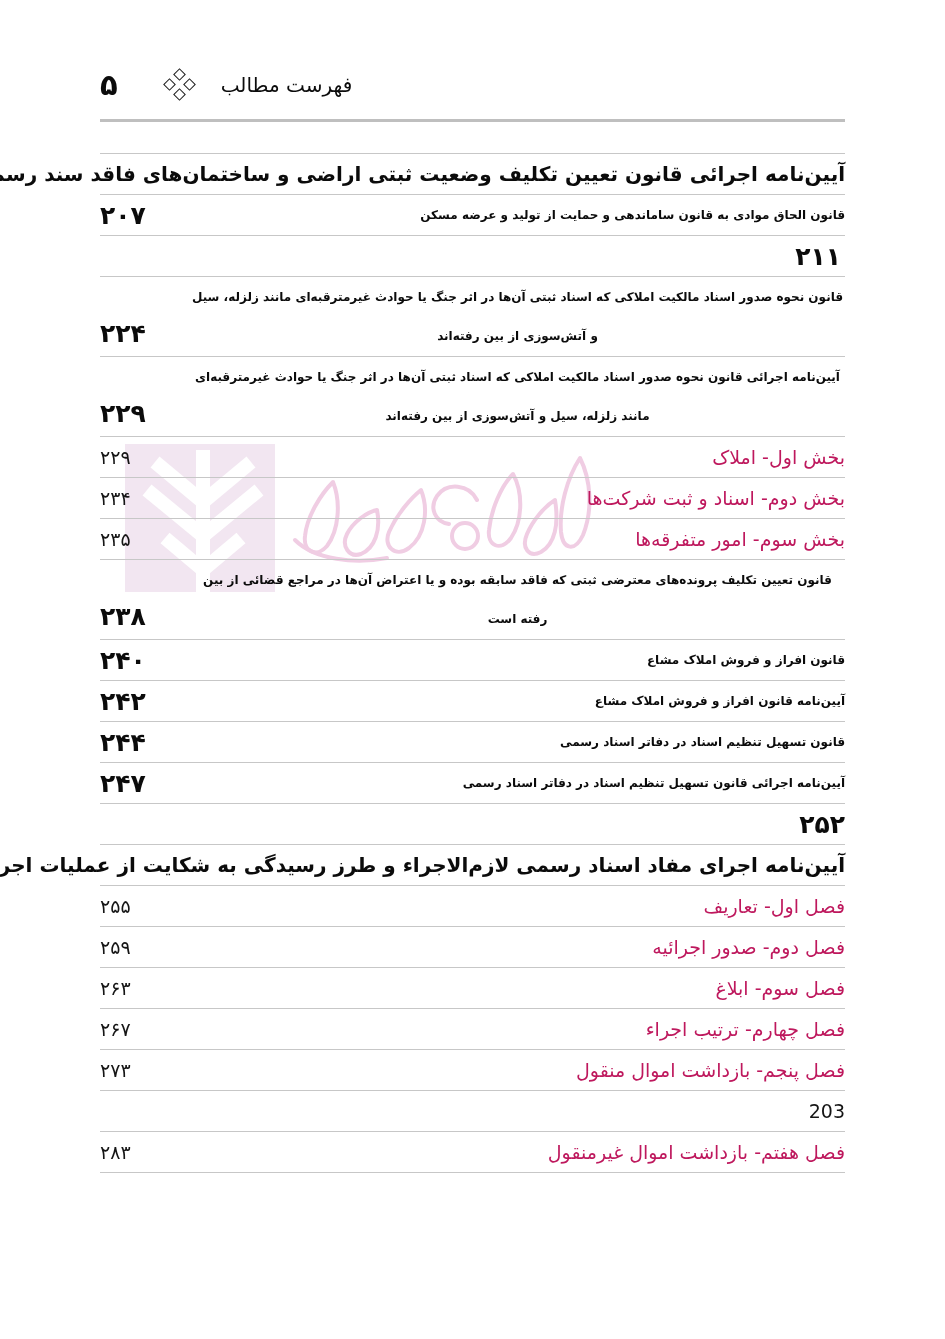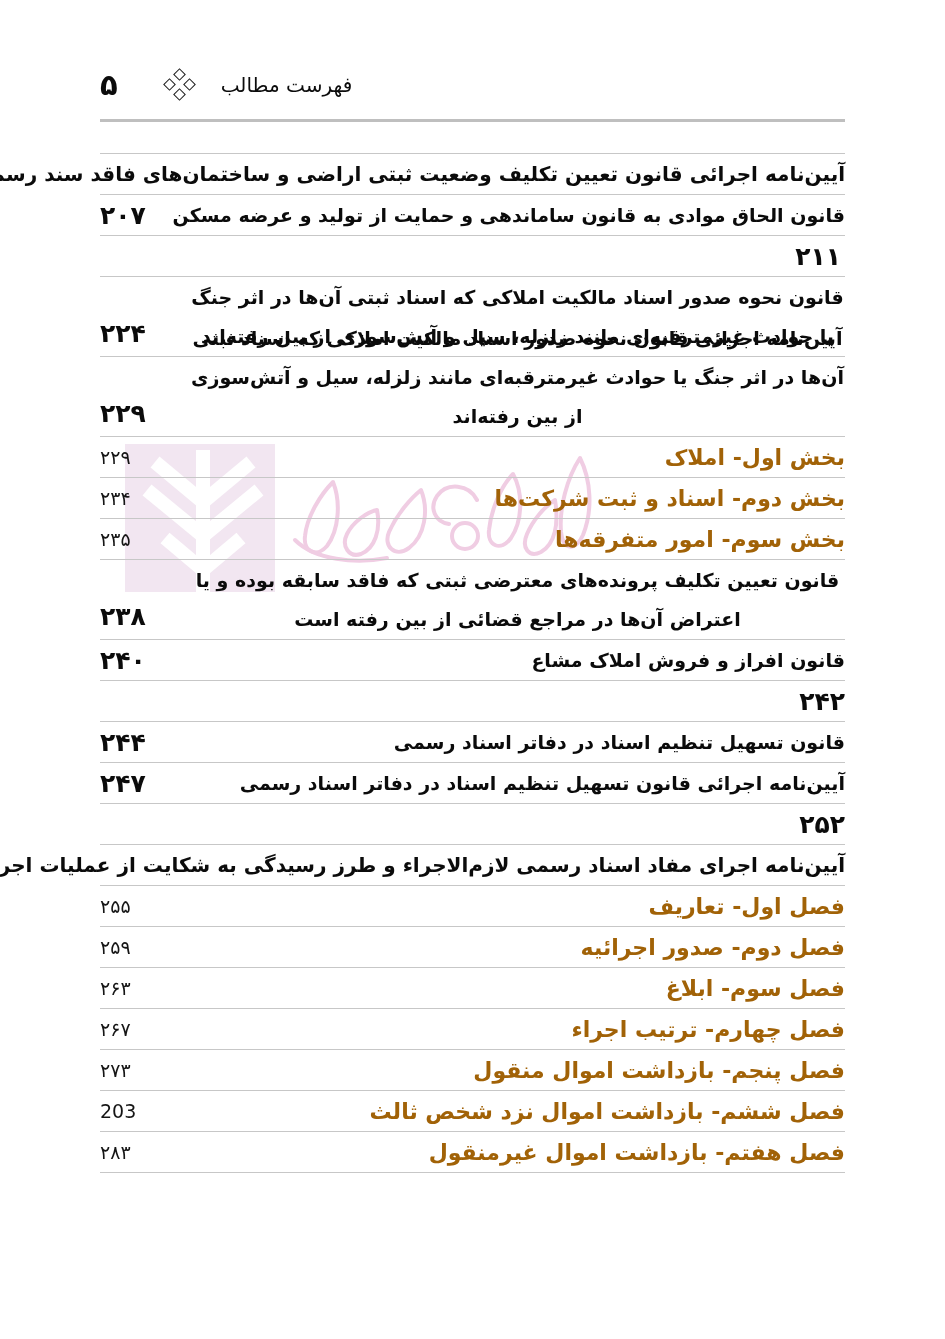--- a/index.html
+++ b/index.html
@@ -43,23 +43,23 @@
     border-top:1px solid var(--sep,#c7c7c7);box-sizing:border-box;
     height:41px;background:transparent;
   }
   .row.two{height:80px;align-items:flex-end;}
   .row.attached{justify-content:flex-start;}
   .title{white-space:nowrap;}
   .row.two .title{
     white-space:normal;width:655px;text-align:center;line-height:39px;
     padding-top:1px;
   }
-  .kind-main .title{font-weight:bold;font-size:19px;}
+  .kind-main .title{font-weight:bold;font-size:12px;}
   .kind-main .num{font-weight:bold;font-size:25px;}
-  .kind-sub .title{font-weight:bold;font-size:22px;color:#a16207;}
+  .kind-sub .title{font-weight:normal;font-size:19px;color:#be185d;}
   .kind-sub .num{font-weight:normal;font-size:19px;color:#151515;}
   .size-xs .title{font-size:20px;letter-spacing:-0.3px;}
   .row.two .num{margin-bottom:8px;}
   .row.attached .num{margin-right:4px;}
   .endrule{border-top:1px solid var(--sep,#c7c7c7);height:0;}
 </style>
 </head>
 <body style="--sep: #c7c7c7; --rule: #bfbfbf; color: rgb(11, 11, 11);">
 
 <div class="page">
@@ -135,20 +135,21 @@
         </div>
         <div class="row kind-main size-md two">
           <span class="title">قانون تعیین تکلیف پرونده‌های معترضی ثبتی که فاقد سابقه بوده و یا اعتراض آن‌ها در مراجع قضائی از بین رفته است</span>
           <span class="num">۲۳۸</span>
         </div>
         <div class="row kind-main size-md">
           <span class="title">قانون افراز و فروش املاک مشاع</span>
           <span class="num">۲۴۰</span>
         </div>
         <div class="row kind-main size-md">
+          <span class="title">آیین‌نامه قانون افراز و فروش املاک مشاع</span>
           <span class="num">۲۴۲</span>
         </div>
         <div class="row kind-main size-md">
           <span class="title">قانون تسهیل تنظیم اسناد در دفاتر اسناد رسمی</span>
           <span class="num">۲۴۴</span>
         </div>
         <div class="row kind-main size-md">
           <span class="title">آیین‌نامه اجرائی قانون تسهیل تنظیم اسناد در دفاتر اسناد رسمی</span>
           <span class="num">۲۴۷</span>
         </div>
@@ -173,21 +174,20 @@
         </div>
         <div class="row kind-sub size-md">
           <span class="title">فصل چهارم- ترتیب اجراء</span>
           <span class="num">۲۶۷</span>
         </div>
         <div class="row kind-sub size-md">
           <span class="title">فصل پنجم- بازداشت اموال منقول</span>
           <span class="num">۲۷۳</span>
         </div>
         <div class="row kind-sub size-md">
-          <span class="title">فصل ششم- بازداشت اموال نزد شخص ثالث</span>
           <span class="num">203</span>
         </div>
         <div class="row kind-sub size-md">
           <span class="title">فصل هفتم- بازداشت اموال غیرمنقول</span>
           <span class="num">۲۸۳</span>
         </div>
       </div>
     <div class="endrule"></div>
   </div>
 

